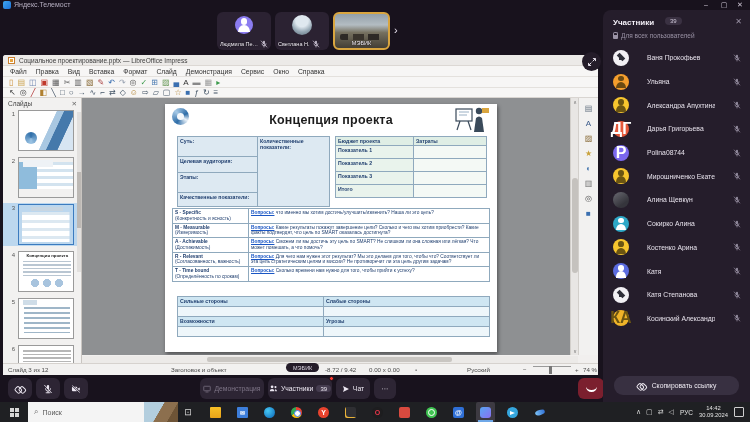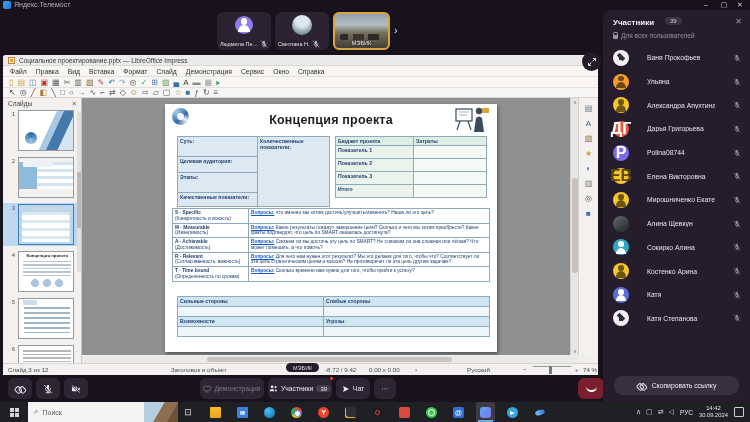--- a/index.html
+++ b/index.html
@@ -603,33 +603,20 @@
           <span class="pname">Polina08744</span>
           <svg class="mic" viewBox="0 0 16 16">
             <g fill="none" stroke="currentColor" stroke-width="1.5" stroke-linecap="round">
               <rect x="6.2" y="1.5" width="3.6" height="7" rx="1.8" fill="currentColor" stroke="none"></rect>
               <path d="M4 7.5a4 4 0 0 0 8 0M8 11.5v2.5"></path>
               <path d="M2.5 2l11 12"></path>
             </g>
           </svg>
         </div>
 
-        <div class="prow">
-          <span class="av initials" style="background: rgb(247, 198, 46); color: rgb(90, 74, 16);">
-            <span>ЕВ</span>
-          </span>
-          <span class="pname">Елена Викторовна</span>
-          <svg class="mic" viewBox="0 0 16 16">
-            <g fill="none" stroke="currentColor" stroke-width="1.5" stroke-linecap="round">
-              <rect x="6.2" y="1.5" width="3.6" height="7" rx="1.8" fill="currentColor" stroke="none"></rect>
-              <path d="M4 7.5a4 4 0 0 0 8 0M8 11.5v2.5"></path>
-              <path d="M2.5 2l11 12"></path>
-            </g>
-          </svg>
-        </div>
 
 
         <div class="prow">
           <span class="av person" style="background: rgb(247, 198, 46); color: rgb(107, 85, 18);"><span></span></span>
           <span class="pname">Мирошниченко Екатерина</span>
           <svg class="mic" viewBox="0 0 16 16">
             <g fill="none" stroke="currentColor" stroke-width="1.5" stroke-linecap="round">
               <rect x="6.2" y="1.5" width="3.6" height="7" rx="1.8" fill="currentColor" stroke="none"></rect>
               <path d="M4 7.5a4 4 0 0 0 8 0M8 11.5v2.5"></path>
               <path d="M2.5 2l11 12"></path>
@@ -690,20 +677,33 @@
           <span class="pname">Катя Степанова</span>
           <svg class="mic" viewBox="0 0 16 16">
             <g fill="none" stroke="currentColor" stroke-width="1.5" stroke-linecap="round">
               <rect x="6.2" y="1.5" width="3.6" height="7" rx="1.8" fill="currentColor" stroke="none"></rect>
               <path d="M4 7.5a4 4 0 0 0 8 0M8 11.5v2.5"></path>
               <path d="M2.5 2l11 12"></path>
             </g>
           </svg>
         </div>
 
+        <div class="prow">
+          <span class="av initials" style="background: rgb(240, 180, 41); color: rgb(107, 85, 18);">
+            <span>КА</span>
+          </span>
+          <span class="pname">Косинский Александр</span>
+          <svg class="mic" viewBox="0 0 16 16">
+            <g fill="none" stroke="currentColor" stroke-width="1.5" stroke-linecap="round">
+              <rect x="6.2" y="1.5" width="3.6" height="7" rx="1.8" fill="currentColor" stroke="none"></rect>
+              <path d="M4 7.5a4 4 0 0 0 8 0M8 11.5v2.5"></path>
+              <path d="M2.5 2l11 12"></path>
+            </g>
+          </svg>
+        </div>
       </div>
     <div class="copy-link">
         <span class="chain"></span>
         <span>Скопировать ссылку</span>
       </div>
   </div>
 
   <div class="taskbar">
     <div class="start">
         <span class="winlogo">

